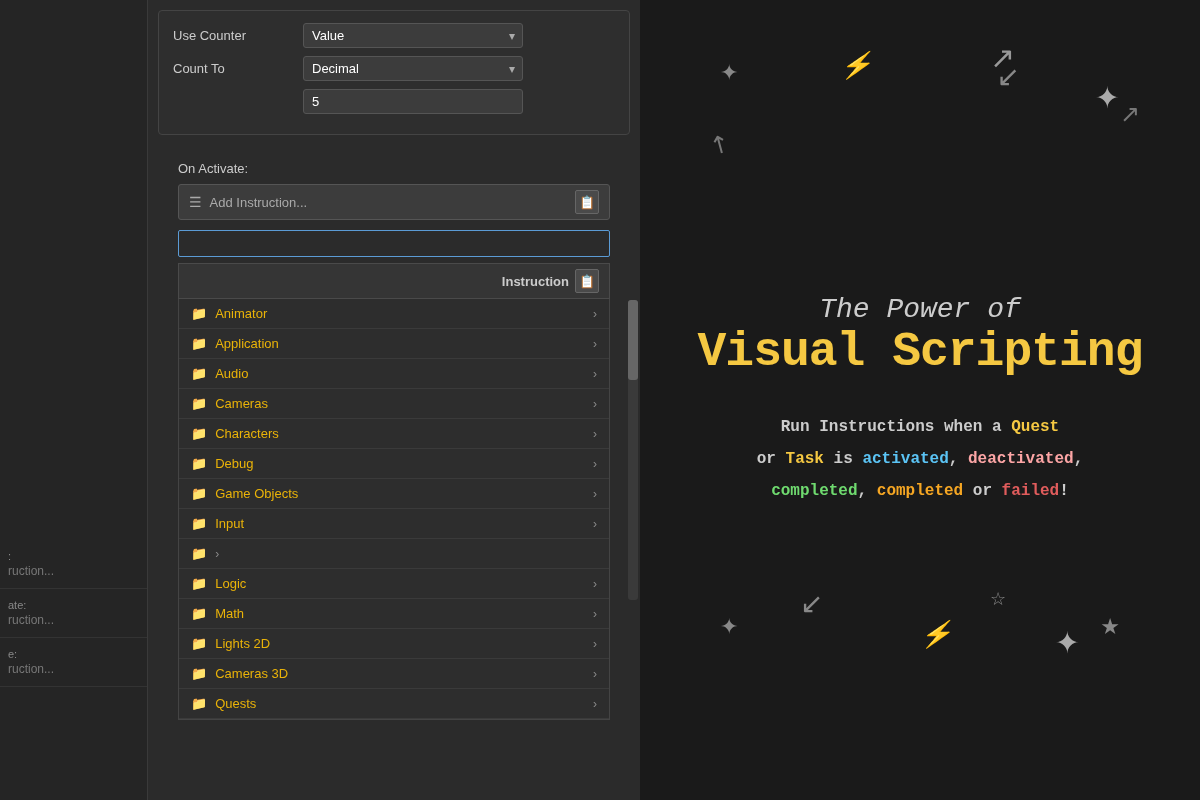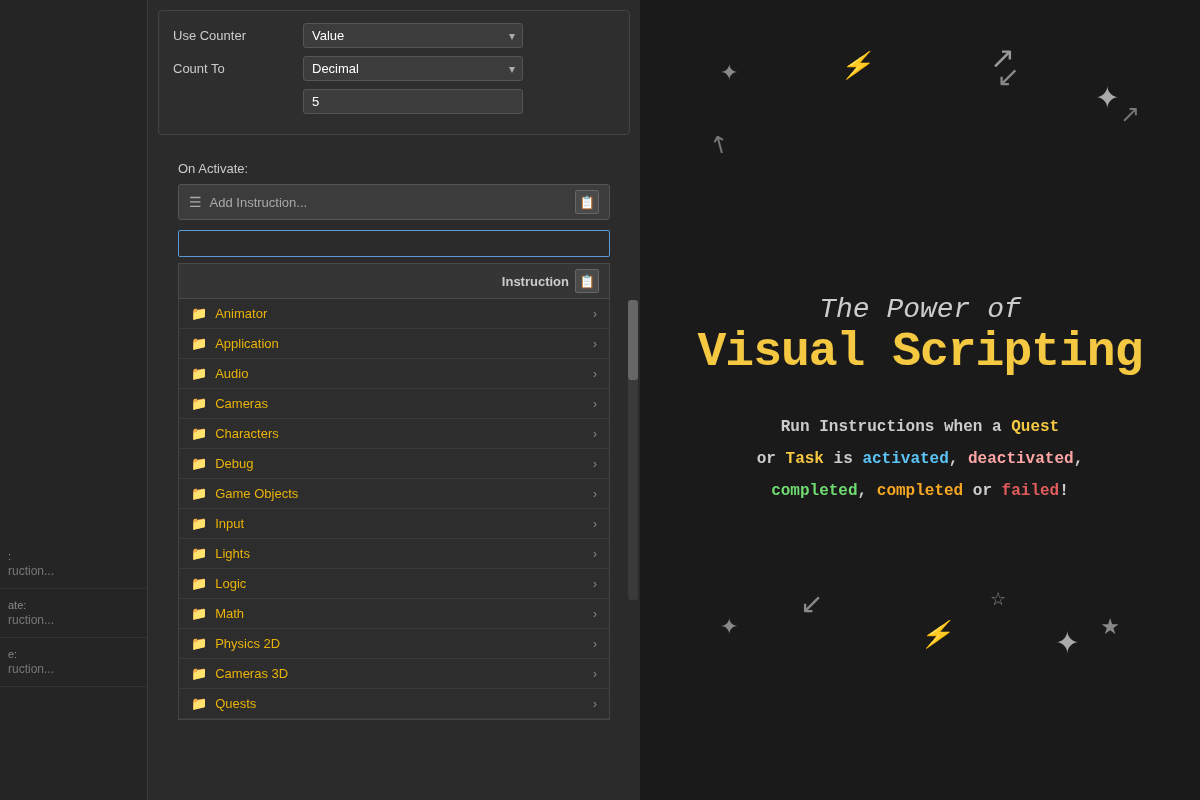--- a/index.html
+++ b/index.html
@@ -458,36 +458,35 @@
             <span class="menu-item-label">Game Objects</span>
             <span class="chevron-right">›</span>
           </div>
           <div class="menu-item">
             <span class="folder-icon">📁</span>
             <span class="menu-item-label">Input</span>
             <span class="chevron-right">›</span>
           </div>
           <div class="menu-item">
             <span class="folder-icon">📁</span>
-            <span class="menu-item-label">Lights</span>
             <span class="chevron-right">›</span>
           </div>
           <div class="menu-item">
             <span class="folder-icon">📁</span>
             <span class="menu-item-label">Logic</span>
             <span class="chevron-right">›</span>
           </div>
           <div class="menu-item">
             <span class="folder-icon">📁</span>
             <span class="menu-item-label">Math</span>
             <span class="chevron-right">›</span>
           </div>
           <div class="menu-item">
             <span class="folder-icon">📁</span>
-            <span class="menu-item-label">Physics 2D</span>
+            <span class="menu-item-label">Lights 2D</span>
             <span class="chevron-right">›</span>
           </div>
           <div class="menu-item">
             <span class="folder-icon">📁</span>
             <span class="menu-item-label">Cameras 3D</span>
             <span class="chevron-right">›</span>
           </div>
           <div class="menu-item">
             <span class="folder-icon">📁</span>
             <span class="menu-item-label">Quests</span>

